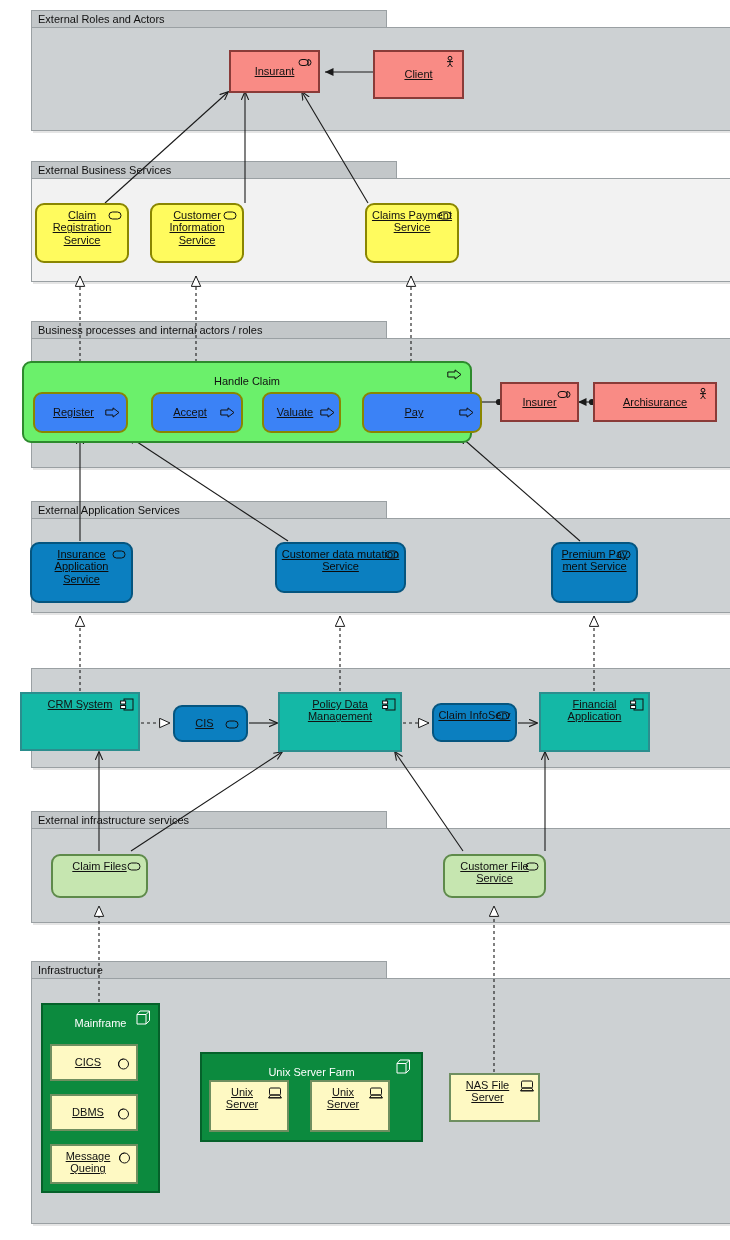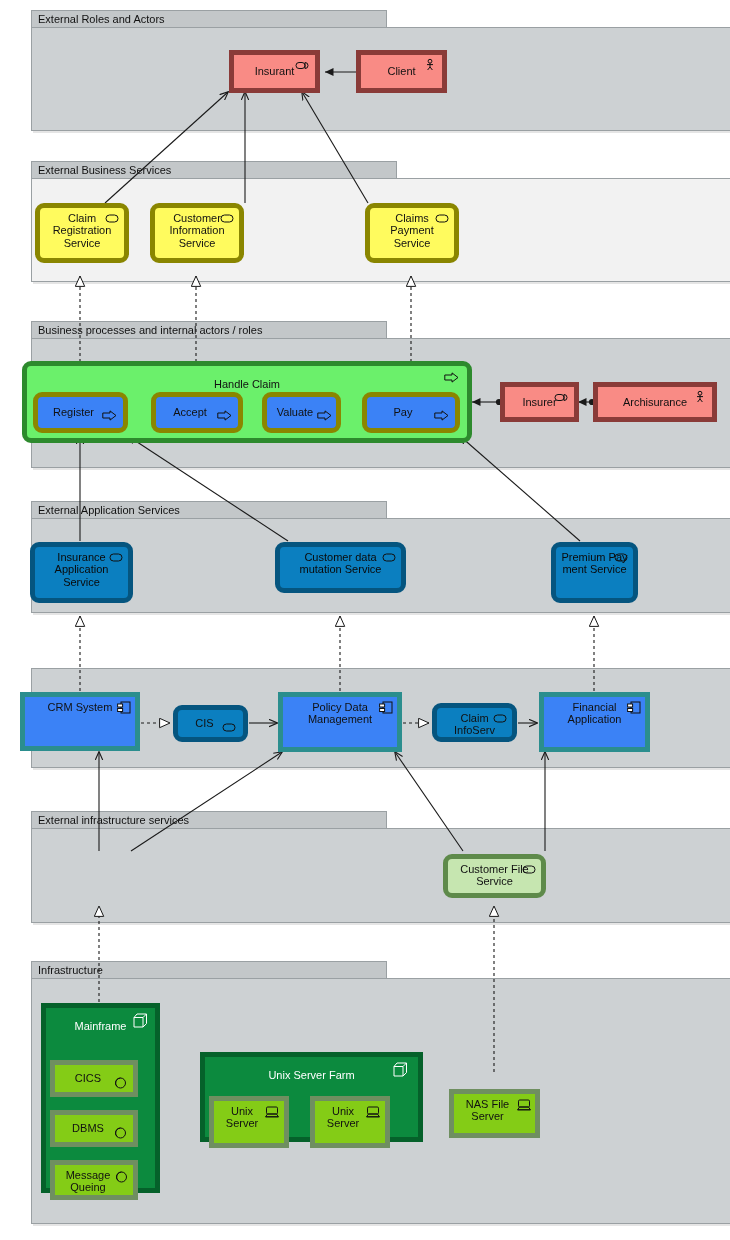--- a/index.html
+++ b/index.html
@@ -16,38 +16,38 @@
       background:#c3c7c9;border:1px solid #9aa0a3;box-sizing:border-box;
       display:flex;align-items:center;padding-left:6px;
       font-size:11px;color:#111;white-space:nowrap;}
   .band .body{position:absolute;left:0;top:17px;
       background:#cdd1d3;border:1px solid #9aa0a3;box-sizing:border-box;
       box-shadow:2px 2px 0 rgba(0,0,0,.10);}
   .band.light .body{background:#f2f2f2;}
 
   
   .node{position:absolute;z-index:10;box-sizing:border-box;
-        border:5px solid #14532d;display:flex;align-items:center;
+        border:2px solid #14532d;display:flex;align-items:center;
         justify-content:center;text-align:center;line-height:1.12;
-        padding:2px 4px;font-size:11px;color:#111;}
+        padding:2px 4px;font-size:11px;color:#111;text-decoration:underline;}
   .node .lbl{display:block;width:100%;}
   .node.round{border-radius:9px;}
   .node.topalign{align-items:flex-start;padding-top:4px;}
 
   
   .actor{background:#f98b85;border-color:#8a3b38;}
   .bizsvc{background:#fffb5e;border-color:#8a8600;}
   .bizproc-grp{background:#6bf06b;border-color:#2d8a2d;}
   .bizproc{background:#3b82f6;border-color:#8a8600;}
   .appsvc{background:#0b7fc0;border-color:#05557f;color:#0a0a0a;}
-  .appcmp{background:#3b82f6;border-color:#2b8e8e;text-align:center;}
+  .appcmp{background:#14b8a6;border-color:#2b8e8e;text-align:center;}
   .appsvc-in{background:#0b7fc0;border-color:#05557f;}
   .infsvc{background:#c6e6b0;border-color:#5e8a4a;}
   .node-grp{background:#0c8a3e;border-color:#05612a;color:#fff;}
-  .infchild{background:#84cc16;border-color:#6f8f60;color:#111;margin-top:16px;}
+  .infchild{background:#fef9c3;border-color:#6f8f60;color:#111;}
 
   
   .badge{position:absolute;top:4px;right:4px;width:16px;height:12px;
          pointer-events:none;}
   .badge svg{display:block;width:100%;height:100%;overflow:visible;}
 
   .grp-title{position:absolute;left:0;top:12px;width:100%;text-align:center;
              font-size:11px;}
   .grp-badge{position:absolute;top:6px;}
 </style>
@@ -152,21 +152,21 @@
     <span class="lbl">Insurant</span>
     <span class="badge">
       <svg viewBox="0 0 16 12">
           <rect x="1" y="3.5" width="9" height="6" rx="3" fill="none" stroke="#111" stroke-width="1"></rect>
           <line x1="10" y1="3.5" x2="10" y2="9.5" stroke="#111" stroke-width="1"></line>
           <path d="M10,3.5 a3,3 0 0 1 0,6" fill="none" stroke="#111" stroke-width="1"></path>
         </svg>
     </span>
   </div>
 
-  <div class="node actor" style="left:356px;top:50px;width:91px;height:43px;">
+  <div class="node actor" style="left:373px;top:50px;width:91px;height:49px;">
     <span class="lbl">Client</span>
     <span class="badge">
       <svg viewBox="0 0 16 12">
           <circle cx="8" cy="2.2" r="1.9" fill="none" stroke="#111" stroke-width="1"></circle>
           <line x1="8" y1="4.1" x2="8" y2="8" stroke="#111" stroke-width="1"></line>
           <line x1="5" y1="5.6" x2="11" y2="5.6" stroke="#111" stroke-width="1"></line>
           <line x1="8" y1="8" x2="5.6" y2="11" stroke="#111" stroke-width="1"></line>
           <line x1="8" y1="8" x2="10.4" y2="11" stroke="#111" stroke-width="1"></line>
         </svg>
     </span>
@@ -228,21 +228,21 @@
 
   <div class="node round bizproc" style="left:262px;top:392px;width:79px;height:41px;">
     <span class="lbl" style="padding-right:13px;">Valuate</span>
     <span class="badge" style="top:13px;right:4px;width:15px;height:11px;">
       <svg viewBox="0 0 15 11">
           <path d="M0.8,3 L8,3 L8,0.9 L14,5.5 L8,10.1 L8,8 L0.8,8 Z" fill="none" stroke="#111" stroke-width="1"></path>
         </svg>
     </span>
   </div>
 
-  <div class="node round bizproc" style="left:362px;top:392px;width:98px;height:41px;">
+  <div class="node round bizproc" style="left:362px;top:392px;width:120px;height:41px;">
     <span class="lbl" style="padding-right:16px;">Pay</span>
     <span class="badge" style="top:13px;right:6px;width:15px;height:11px;">
       <svg viewBox="0 0 15 11">
           <path d="M0.8,3 L8,3 L8,0.9 L14,5.5 L8,10.1 L8,8 L0.8,8 Z" fill="none" stroke="#111" stroke-width="1"></path>
         </svg>
     </span>
   </div>
 
   <div class="node actor" style="left:500px;top:382px;width:79px;height:40px;">
     <span class="lbl">Insurer</span>
@@ -339,20 +339,28 @@
     <span class="lbl">Financial Application</span>
     <span class="badge" style="width:14px;height:13px;">
       <svg viewBox="0 0 14 13">
           <rect x="4" y="1" width="9" height="11" fill="none" stroke="#111" stroke-width="1"></rect>
           <rect x="0.6" y="3" width="5" height="3" fill="#fff" stroke="#111" stroke-width="1"></rect>
           <rect x="0.6" y="7.5" width="5" height="3" fill="#fff" stroke="#111" stroke-width="1"></rect>
         </svg>
     </span>
   </div>
 
+  <div class="node round infsvc topalign" style="left:51px;top:854px;width:97px;height:44px;">
+    <span class="lbl">Claim Files</span>
+    <span class="badge">
+      <svg viewBox="0 0 16 12">
+          <rect x="2" y="3" width="12" height="7" rx="3.5" fill="none" stroke="#111" stroke-width="1"></rect>
+        </svg>
+    </span>
+  </div>
 
   <div class="node round infsvc topalign" style="left:443px;top:854px;width:103px;height:44px;">
     <span class="lbl">Customer File Service</span>
     <span class="badge">
       <svg viewBox="0 0 16 12">
           <rect x="2" y="3" width="12" height="7" rx="3.5" fill="none" stroke="#111" stroke-width="1"></rect>
         </svg>
     </span>
   </div>
 

